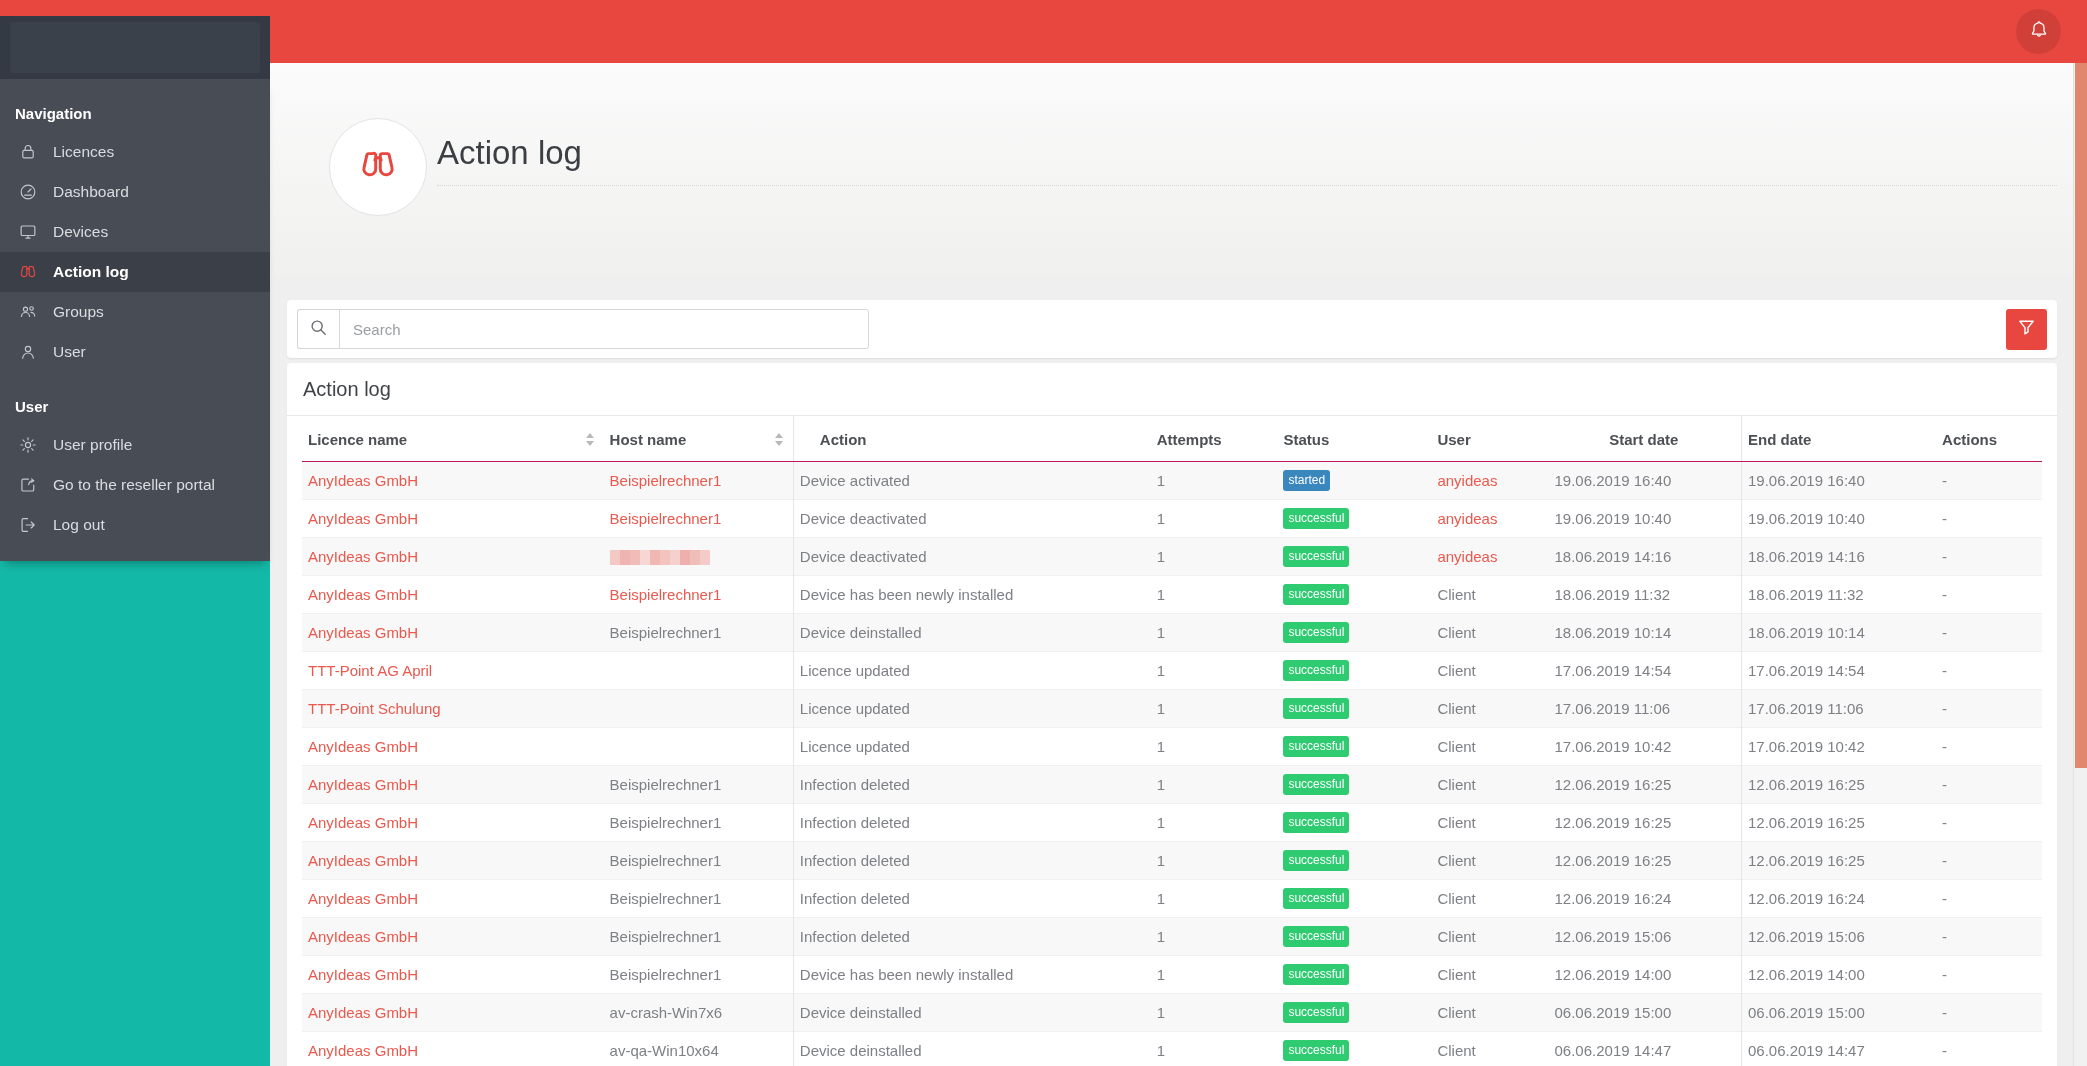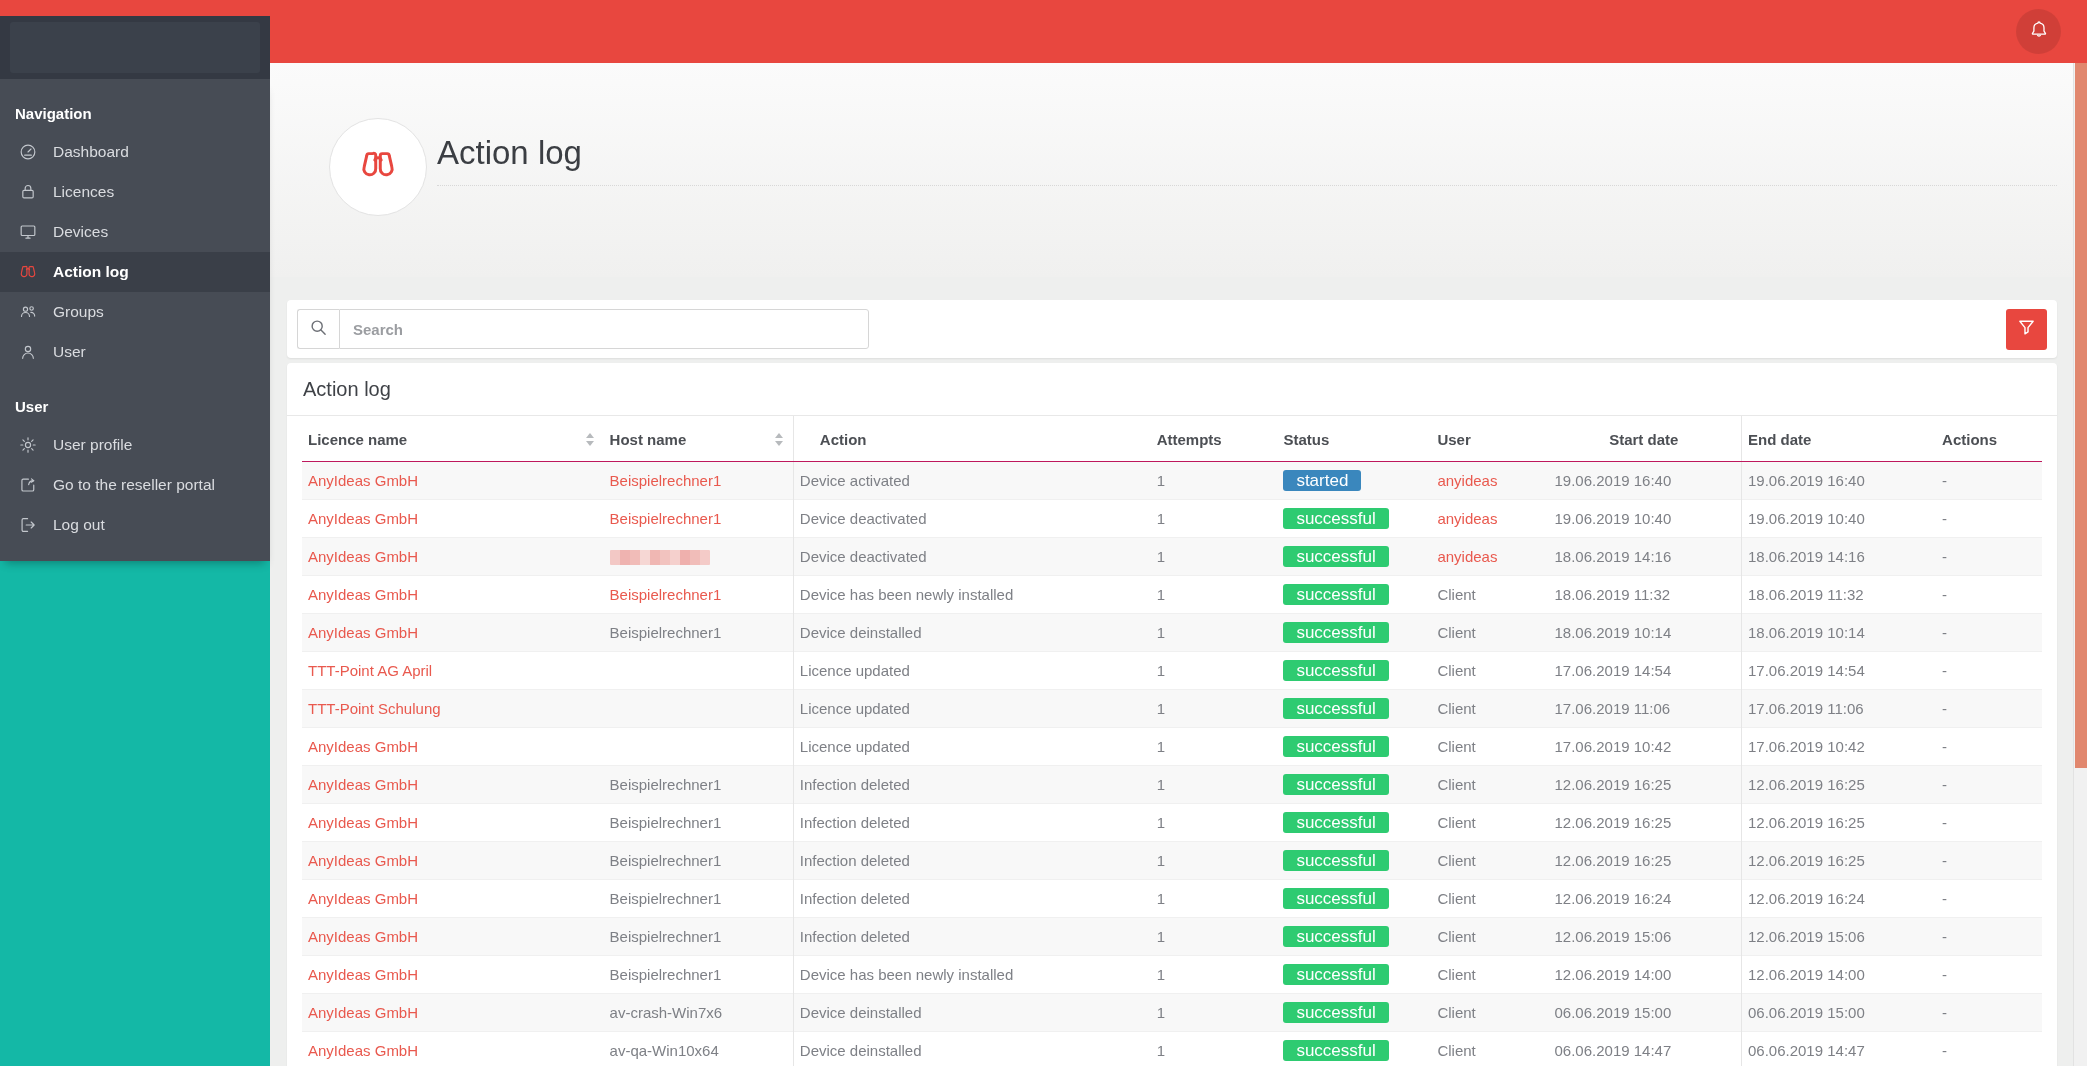--- a/index.html
+++ b/index.html
@@ -34,21 +34,21 @@
   .page-title{font-size:33px;font-weight:400;color:#3b3e43;margin:0;line-height:36px;}
 
   
   .search-card{position:absolute;left:17px;right:30px;top:237px;height:58px;background:#fff;border-radius:4px;
                box-shadow:0 1px 2px rgba(0,0,0,.07);display:flex;align-items:center;padding:0 10px;box-sizing:border-box;}
   .input-group{display:flex;height:40px;width:572px;}
   .input-addon{width:42px;box-sizing:border-box;border:1px solid #d6d6d6;border-right:none;border-radius:3px 0 0 3px;
                background:#fff;display:flex;align-items:center;justify-content:center;}
   .input-addon svg{stroke:#6d7076;fill:none;stroke-width:1.5;stroke-linecap:round;}
   .search-input{flex:1;box-sizing:border-box;border:1px solid #d6d6d6;border-radius:0 3px 3px 0;font-size:15px;
-                padding:0 13px;color:#555;outline:none;font-family:"Liberation Sans",sans-serif;font-weight:bold;}
+                padding:0 13px;color:#555;outline:none;font-family:"Liberation Sans",sans-serif;}
   .search-input::placeholder{color:#9b9da1;}
   .filter-btn{margin-left:auto;width:41px;height:41px;background:var(--brand-red,#e8473f);border:none;border-radius:3px;
               display:flex;align-items:center;justify-content:center;cursor:pointer;}
   .filter-btn svg{stroke:#fff;fill:none;stroke-width:1.5;stroke-linejoin:round;}
 
   
   .table-card{position:absolute;left:17px;right:30px;top:300px;height:790px;background:#fff;border-radius:4px;
               box-shadow:0 1px 2px rgba(0,0,0,.07);box-sizing:border-box;}
   .card-title{font-size:20px;font-weight:400;color:#3f4247;padding:15px 16px 14px 16px;border-bottom:1px solid #e8e8e8;}
   table.log{width:calc(100% - 30px);margin:0 15px;border-collapse:collapse;table-layout:fixed;}
@@ -56,21 +56,21 @@
                border-bottom:1px solid #be185d;white-space:nowrap;overflow:hidden;}
   table.log td{font-size:15px;color:#7e8086;padding:8px 8px 8px 6px;line-height:16px;white-space:nowrap;overflow:hidden;}
   table.log tbody tr:nth-child(odd){background:#f8f8f8;}
   table.log tbody tr + tr td{border-top:1px solid #f0f0f0;}
   .b-left{border-left:1px solid #e6e6e6;}
   a.red-link{color:var(--link-red,#e9594e);text-decoration:none;cursor:pointer;}
   .sort{display:inline-flex;flex-direction:column;gap:3px;float:right;margin-top:2px;margin-right:2px;}
   .sort i{display:block;width:0;height:0;border-left:4px solid transparent;border-right:4px solid transparent;}
   .sort i.up{border-bottom:5px solid #b7babd;}
   .sort i.down{border-top:5px solid #b7babd;}
-  .badge{display:inline-block;padding:3px 13px;border-radius:3px;color:#fff;font-size:17px;line-height:15px;}
+  .badge{display:inline-block;padding:3px 5px;border-radius:3px;color:#fff;font-size:12px;line-height:15px;}
   .badge.started{background:var(--badge-started,#3a87bd);}
   .badge.successful{background:var(--badge-successful,#2ecb71);}
   .redacted{display:inline-block;width:100px;height:15px;vertical-align:middle;border-radius:1px;
     background:linear-gradient(90deg,#f3c8c5 0 10px,#efb3b0 10px 20px,#f1bcb8 20px 30px,#f6d7d4 30px 40px,
       #f0b7b3 40px 50px,#f2c3bf 50px 60px,#f5d0cd 60px 70px,#efb0ad 70px 80px,#f1bdb9 80px 90px,#f4cbc8 90px 100px);}
 
   
   .scroll-track{position:absolute;right:0;top:63px;width:13px;bottom:0;background:#f1f1f1;border-left:1px solid #e2e2e2;z-index:20;}
   .scroll-thumb{position:absolute;left:1px;right:0;top:0;height:705px;background:var(--scrollbar-thumb,#e1876e);cursor:pointer;}
 </style>
@@ -92,35 +92,35 @@
 
   <div class="sidebar">
     <div class="sidebar-top">
       <div class="logo-box"></div>
     </div>
     <div class="nav-panel" id="nav-sections">
         <div class="nav-header">Navigation</div>
         <div class="nav-item">
       <span class="nicon">
             <svg width="20" height="20" viewBox="0 0 24 24">
+              <rect x="5.8" y="10" width="12.4" height="9" rx="1.4"></rect>
+              <path d="M8.6 10V7.6a3.4 3.4 0 0 1 6.8 0V10"></path>
+            </svg>
+          </span>
+      <span class="nlabel">Licences</span>
+    </div>
+        <div class="nav-item">
+      <span class="nicon">
+            <svg width="20" height="20" viewBox="0 0 24 24">
               <circle cx="12" cy="12" r="8.2"></circle>
               <path d="M12 12l3.6-3.6"></path>
               <path d="M8 15.8h8"></path>
             </svg>
           </span>
       <span class="nlabel">Dashboard</span>
-    </div>
-        <div class="nav-item">
-      <span class="nicon">
-            <svg width="20" height="20" viewBox="0 0 24 24">
-              <rect x="5.8" y="10" width="12.4" height="9" rx="1.4"></rect>
-              <path d="M8.6 10V7.6a3.4 3.4 0 0 1 6.8 0V10"></path>
-            </svg>
-          </span>
-      <span class="nlabel">Licences</span>
     </div>
         <div class="nav-item">
       <span class="nicon">
             <svg width="20" height="20" viewBox="0 0 24 24">
               <rect x="3.8" y="4.8" width="16.4" height="11.4" rx="1.2"></rect>
               <path d="M9.5 19.4h5M12 16.2v3.2"></path>
             </svg>
           </span>
       <span class="nlabel">Devices</span>
     </div>

